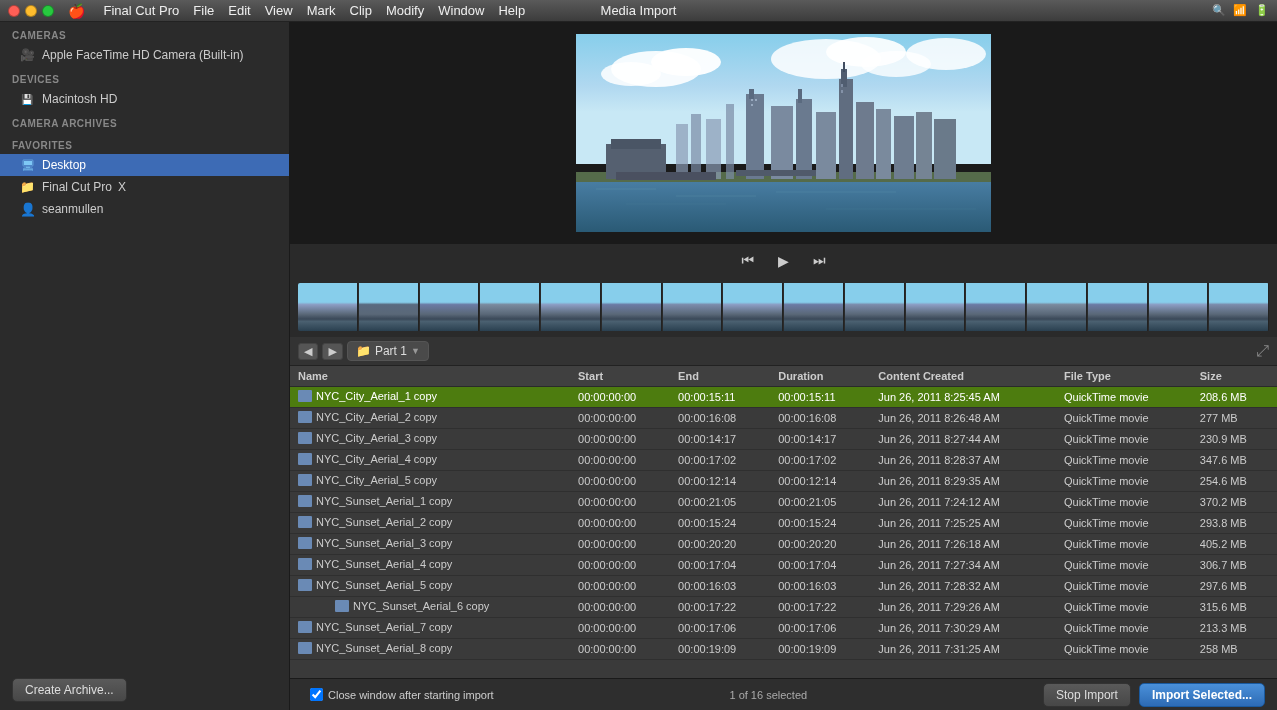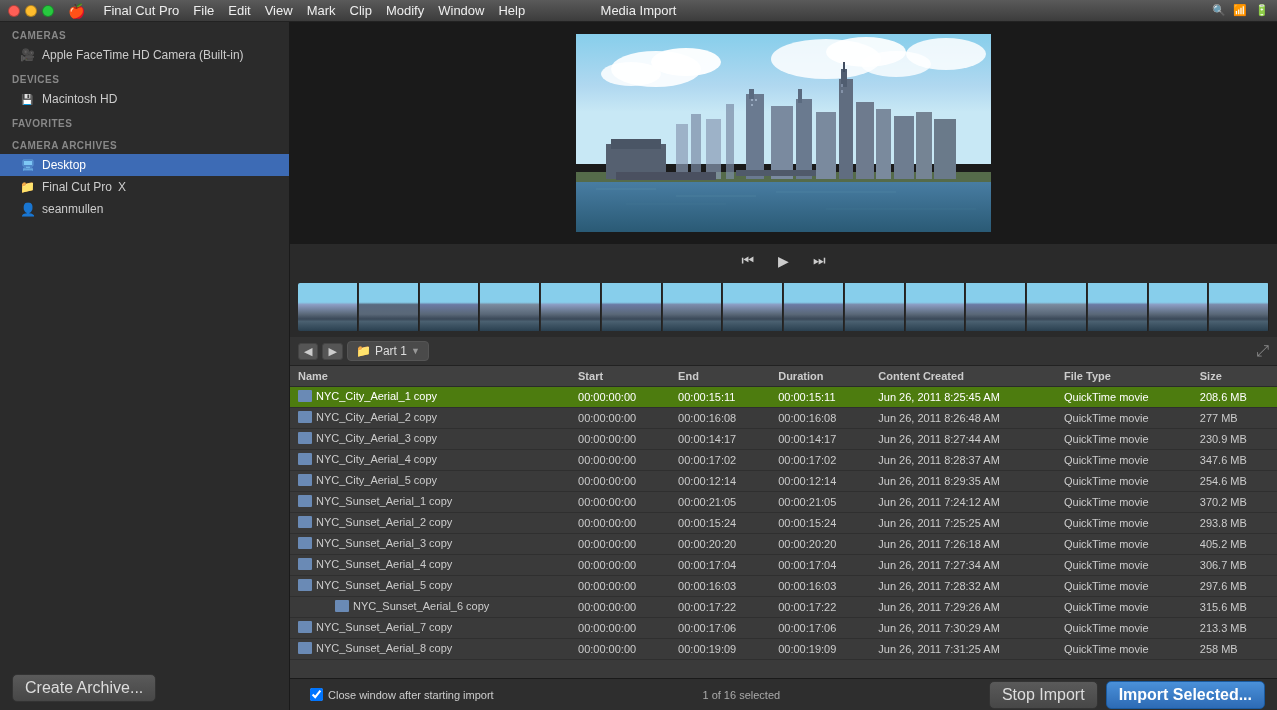--- a/index.html
+++ b/index.html
@@ -279,21 +279,21 @@
       gap: 5px;
       font-size: 11px;
       color: #ccc;
       padding-left: 8px;
     }
     .checkbox-label input[type="checkbox"] { cursor: pointer; }
 
     .btn {
       padding: 4px 12px;
       border-radius: 5px;
-      font-size: 16px;
+      font-size: 12px;
       cursor: pointer;
       border: 1px solid transparent;
     }
     .btn-default {
       background: linear-gradient(to bottom, #5a5a5a, #474747);
       border-color: #333;
       color: #ddd;
     }
     .btn-primary {
       background: linear-gradient(to bottom, #4a90d9, #2d6bb5);
@@ -347,23 +347,23 @@
       <div class="sidebar-icon icon-camera">🎥</div>
       <span>Apple FaceTime HD Camera (Built-in)</span>
     </div>
 
     <div class="sidebar-section-header">DEVICES</div>
     <div class="sidebar-item">
       <div class="sidebar-icon icon-hd">💾</div>
       <span>Macintosh HD</span>
     </div>
 
+    <div class="sidebar-section-header">CAMERA ARCHIVES</div>
+
     <div class="sidebar-section-header">FAVORITES</div>
-
-    <div class="sidebar-section-header">CAMERA ARCHIVES</div>
     <div class="sidebar-item selected">
       <div class="sidebar-icon icon-desktop">🖥</div>
       <span>Desktop</span>
     </div>
     <div class="sidebar-item">
       <div class="sidebar-icon icon-folder">📁</div>
       <span>Final Cut Pro</span>
       <span> X</span>
     </div>
     <div class="sidebar-item">

